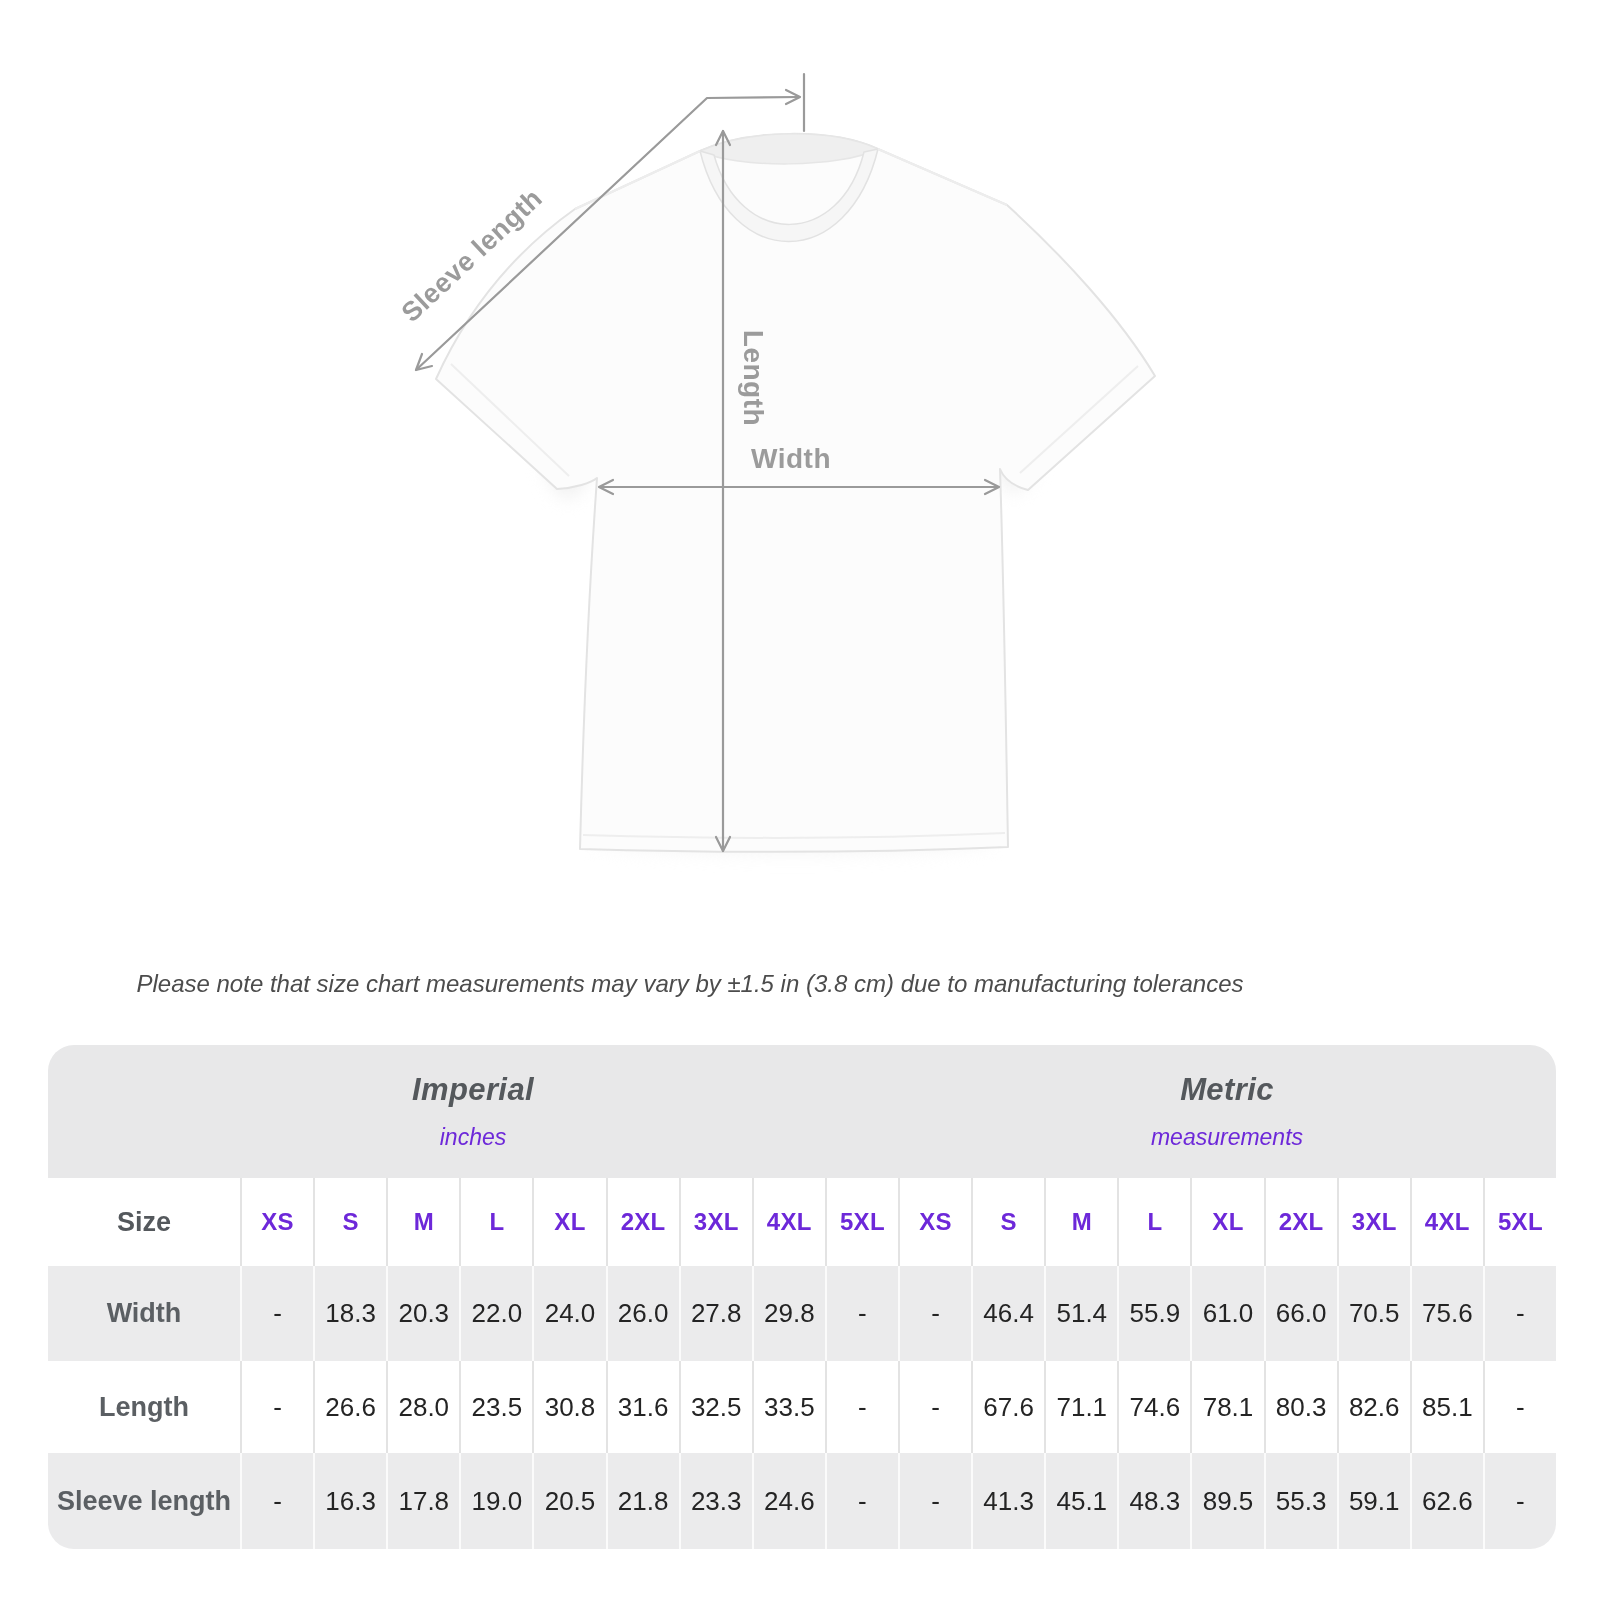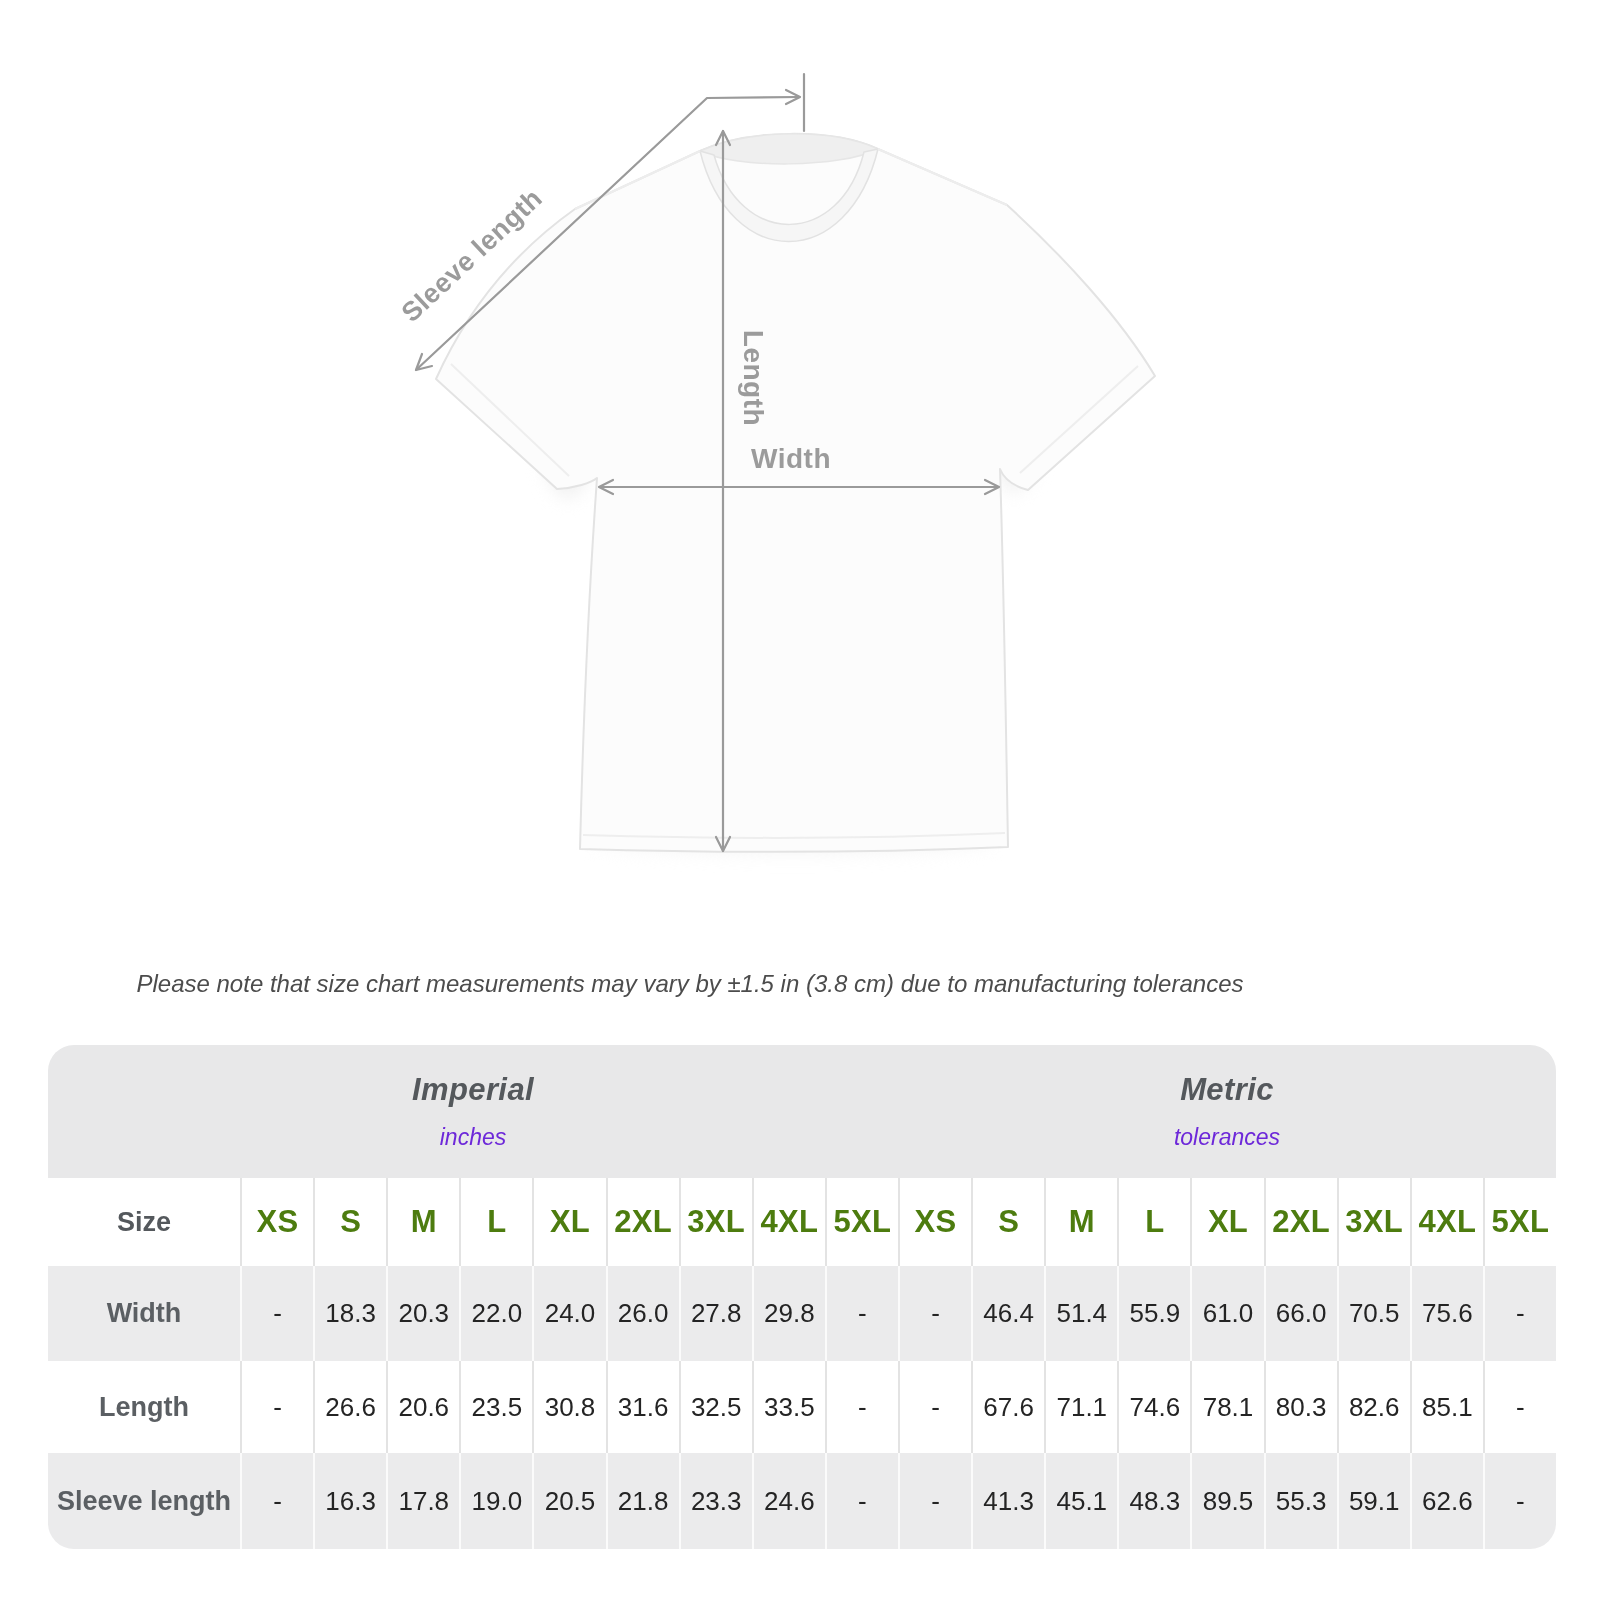--- a/index.html
+++ b/index.html
@@ -47,21 +47,21 @@
 
   .tr { display:grid; grid-template-columns:192px repeat(18, 1fr);text-align:right; }
   .tr.head  { height:88px; background:#ffffff; --div:#e3e3e3; }
   .tr.row-a { background:#ebebec; --div:#fbfbfb; }
   .tr.row-b { background:#ffffff; --div:#e3e3e3; }
   .h95 { height:95px; } .h92 { height:92px; } .h96 { height:96px; }
 
   .td { display:flex; align-items:center; justify-content:center; }
   .td + .td { border-left:2px solid var(--div); }
 
-  .size-h   { font-size:31px; font-weight:700; color:#4d7c0f; letter-spacing:0.3px; }
+  .size-h   { font-size:24px; font-weight:700; color:#6d28d9; letter-spacing:0.3px; }
   .col-head { font-size:27px; font-weight:700; color:#54585c; }
   .row-lab  { font-size:27px; font-weight:700; color:#5b5f63; }
   .val      { font-size:26px; font-weight:400; color:#242424; }
 </style>
 </head>
 <body>
 
 <div class="page">
 
   <svg class="figure-svg" width="1600" height="912" viewBox="0 0 1600 912" aria-hidden="true">
@@ -123,21 +123,21 @@
 
   <div class="size-table">
 
     <div class="band">
       <div class="band-cell">
         <div class="band-title">Imperial</div>
         <div class="band-sub">inches</div>
       </div>
       <div class="band-cell">
         <div class="band-title">Metric</div>
-        <div class="band-sub">tolerances</div>
+        <div class="band-sub">measurements</div>
       </div>
     </div>
 
     <div class="tr head">
       <div class="td col-head">Size</div>
       <div class="td size-h">XS</div>
       <div class="td size-h">S</div>
       <div class="td size-h">M</div>
       <div class="td size-h">L</div>
       <div class="td size-h">XL</div>
@@ -175,21 +175,21 @@
       <div class="td val">66.0</div>
       <div class="td val">70.5</div>
       <div class="td val">75.6</div>
       <div class="td val">-</div>
     </div>
 
     <div class="tr row-b h92">
       <div class="td row-lab">Length</div>
       <div class="td val">-</div>
       <div class="td val">26.6</div>
-      <div class="td val">20.6</div>
+      <div class="td val">28.0</div>
       <div class="td val">23.5</div>
       <div class="td val">30.8</div>
       <div class="td val">31.6</div>
       <div class="td val">32.5</div>
       <div class="td val">33.5</div>
       <div class="td val">-</div>
       <div class="td val">-</div>
       <div class="td val">67.6</div>
       <div class="td val">71.1</div>
       <div class="td val">74.6</div>

